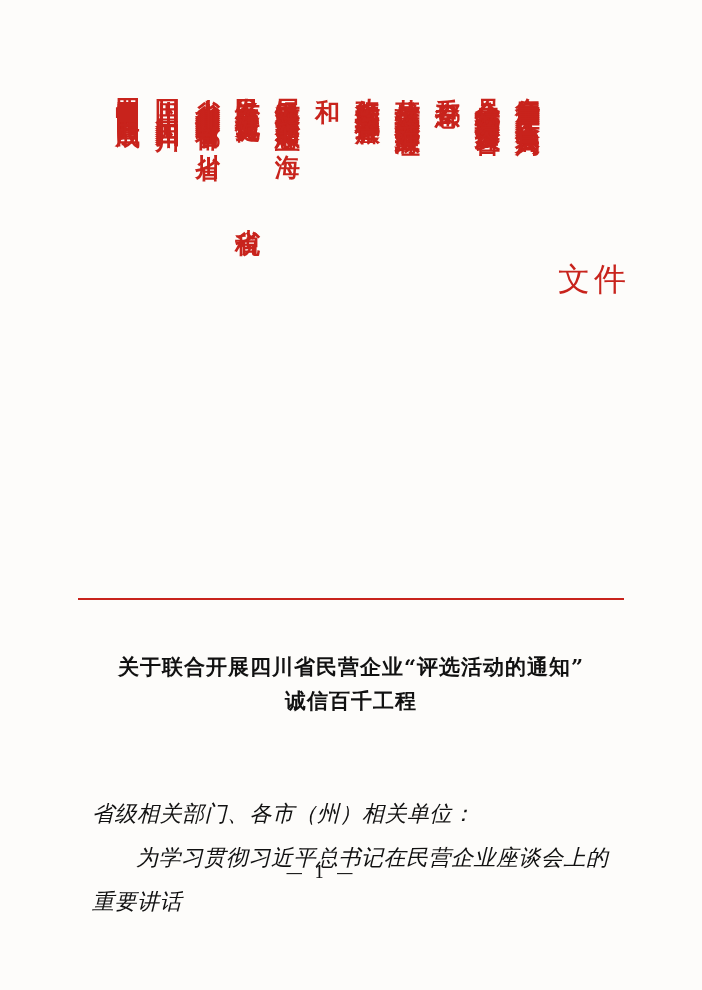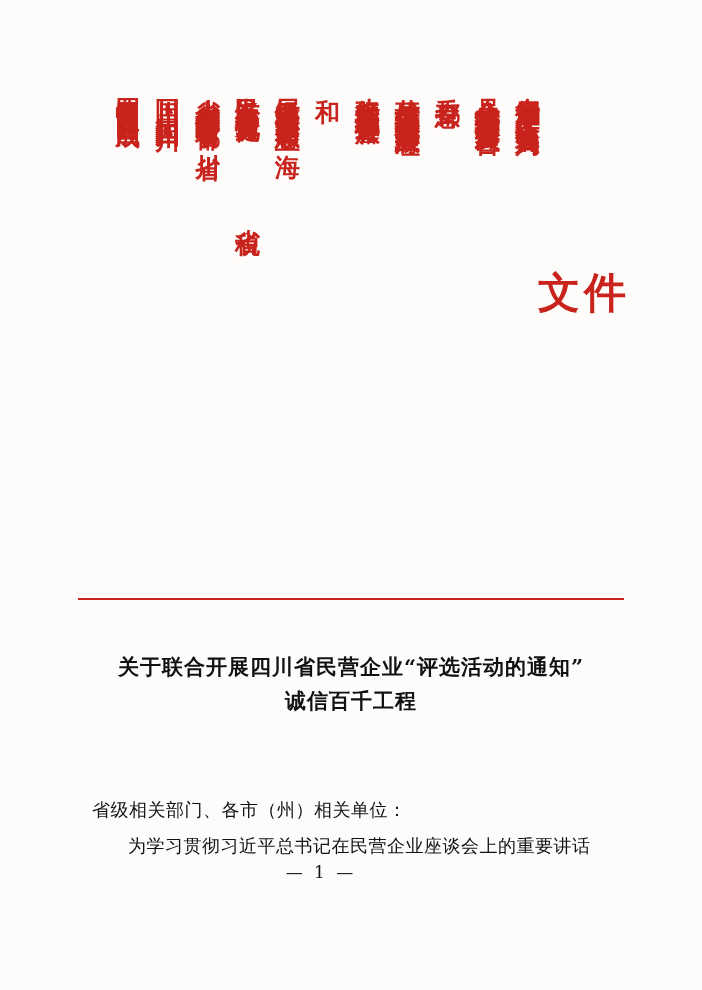--- a/index.html
+++ b/index.html
@@ -45,24 +45,24 @@
     writing-mode: vertical-rl;
     text-orientation: upright;
     letter-spacing: 2px;
     line-height: 1.0;
     font-size: 25px;
     white-space: pre;
   }
   .wenjian {
     position: absolute;
     right: 0px;
-    top: 187px;
+    top: 180px;
     color: #c8231c;
-    font-weight: bold;
-    font-size: 42px;
+    font-weight: normal;
+    font-size: 32px;
     letter-spacing: 4px;
     font-family: "DejaVu Serif", "Liberation Serif", serif;
   }
 
   
   .doc-number {
     position: absolute;
     left: 0;
     right: 0;
     top: 565px;
@@ -100,24 +100,25 @@
   }
   .title-block div { white-space: nowrap; }
 
   
   .body-block {
     position: absolute;
     left: 92px;
     right: 92px;
     top: 792px;
     color: #111;
-    font-size: 18px;
+    font-size: 22px;
     line-height: 2.0;
     letter-spacing: 0.5px;
     font-family: "DejaVu Serif", "Liberation Serif", serif;
+    font-style: italic;
   }
   .body-indent { text-indent: 2em; }
 
   
   .page-number {
     position: absolute;
     left: 0;
     right: 0;
     top: 862px;
     text-align: center;

